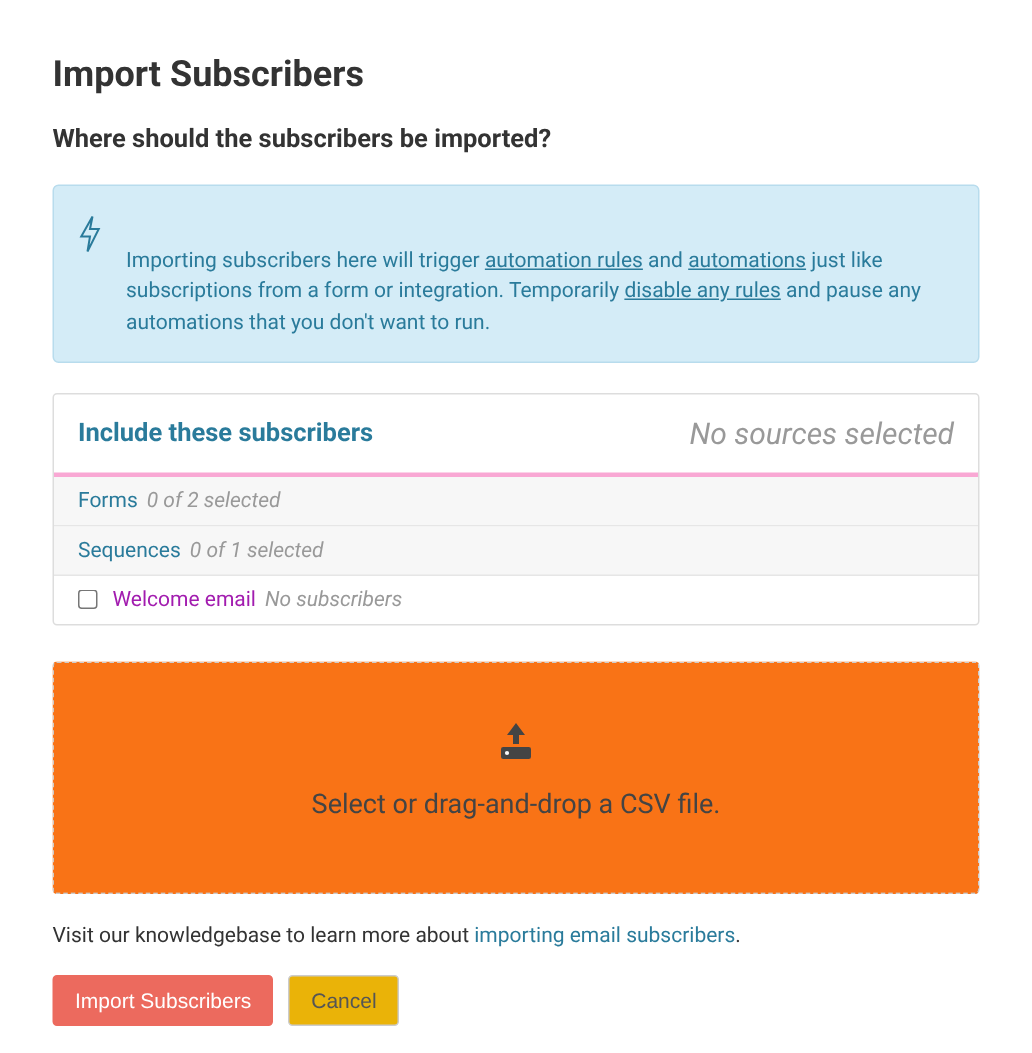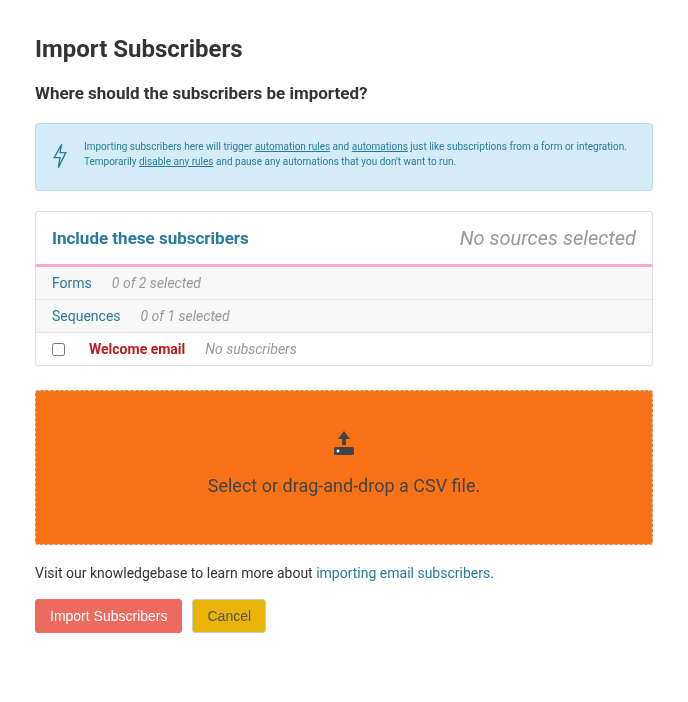--- a/index.html
+++ b/index.html
@@ -33,22 +33,23 @@
       gap: 14px;
       margin-bottom: 20px;
     }
     .info-box .icon-col {
       flex-shrink: 0;
       color: #2a7b9b;
       padding-top: 2px;
     }
     .info-box .text {
       color: #2a7b9b;
-      font-size: 10px;
+      font-size: 14px;
       line-height: 1.45;
+      margin-top: 24px;
     }
     .info-box a {
       color: #2a7b9b;
       text-decoration: underline;
       cursor: pointer;
     }
     .panel {
       border: 1px solid #ddd;
       border-radius: 3px;
       margin-bottom: 24px;
@@ -70,41 +71,40 @@
       font-size: 20px;
       font-style: italic;
       color: #999;
     }
     .panel-row {
       padding: 8px 16px;
       border-bottom: 1px solid #e6e6e6;
       font-size: 14px;
       display: flex;
       align-items: center;
-      gap: 20px;
+      gap: 6px;
     }
     .panel-row:last-child { border-bottom: none; }
     .panel-row.group-row {
       background: #f7f7f7;
     }
     .panel-row .row-title {
       color: #2a7b9b;
       cursor: pointer;
     }
     .panel-row .row-hint {
       font-style: italic;
       color: #999;
     }
     .panel-row input[type="checkbox"] {
       margin-right: 4px;
       cursor: pointer;
     }
     .panel-row .item-label {
-      color: #b91c1c;
-      font-weight: bold;
+      color: #a21caf;
     }
     .dropzone {
       border: 1px dashed #ccc;
       border-radius: 3px;
       background: #f97316;
       text-align: center;
       padding: 38px 20px 48px 20px;
       margin-bottom: 20px;
       cursor: pointer;
     }

